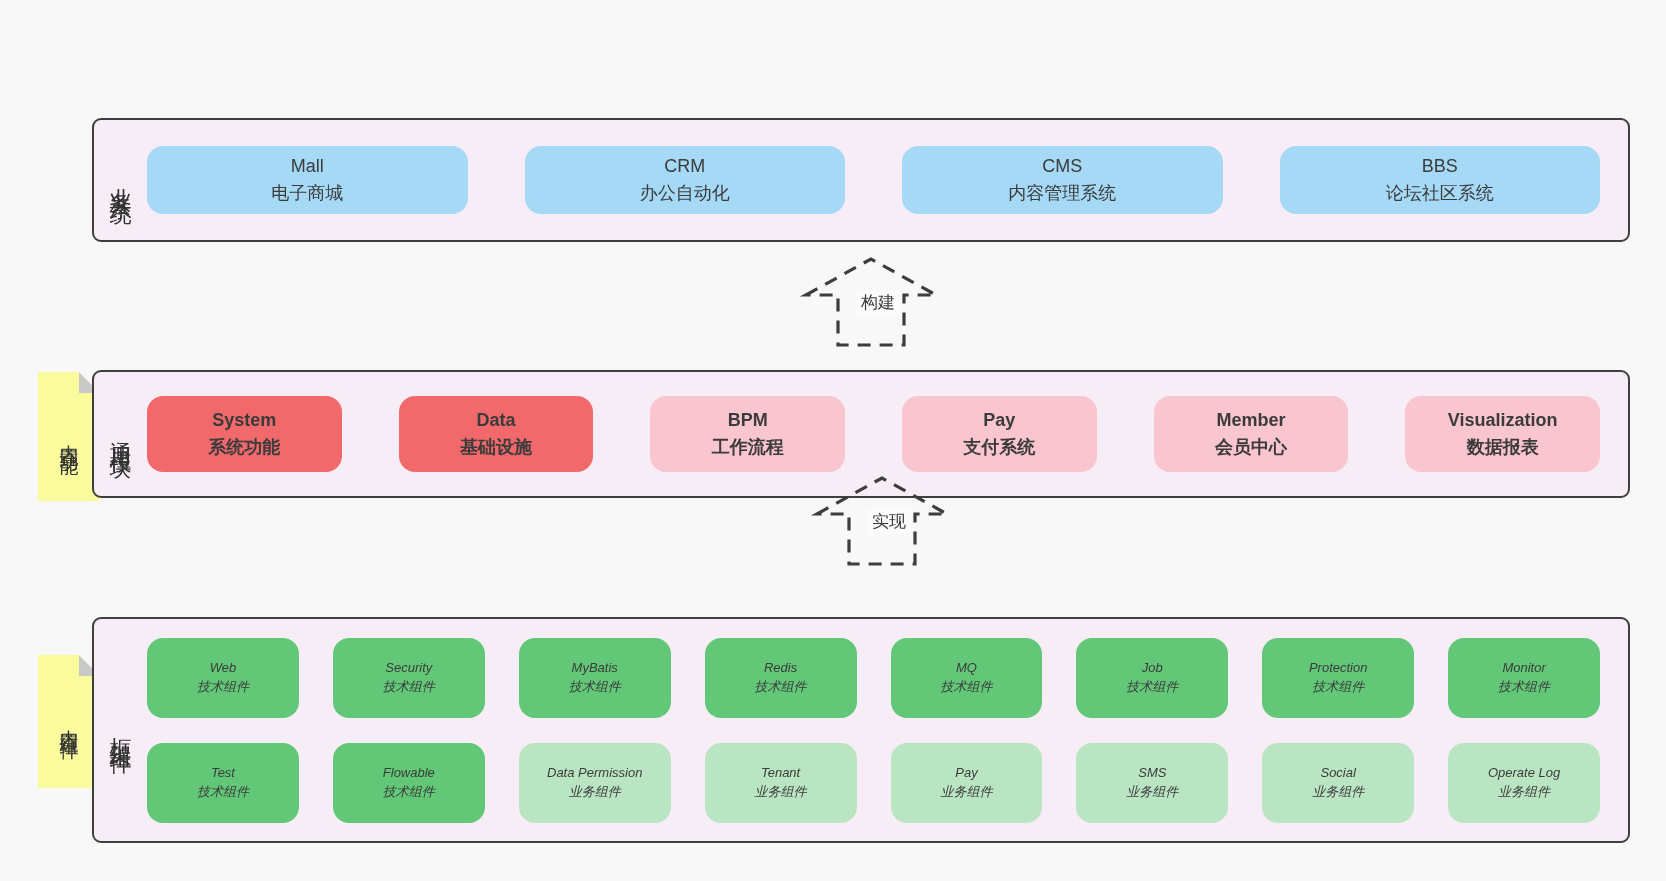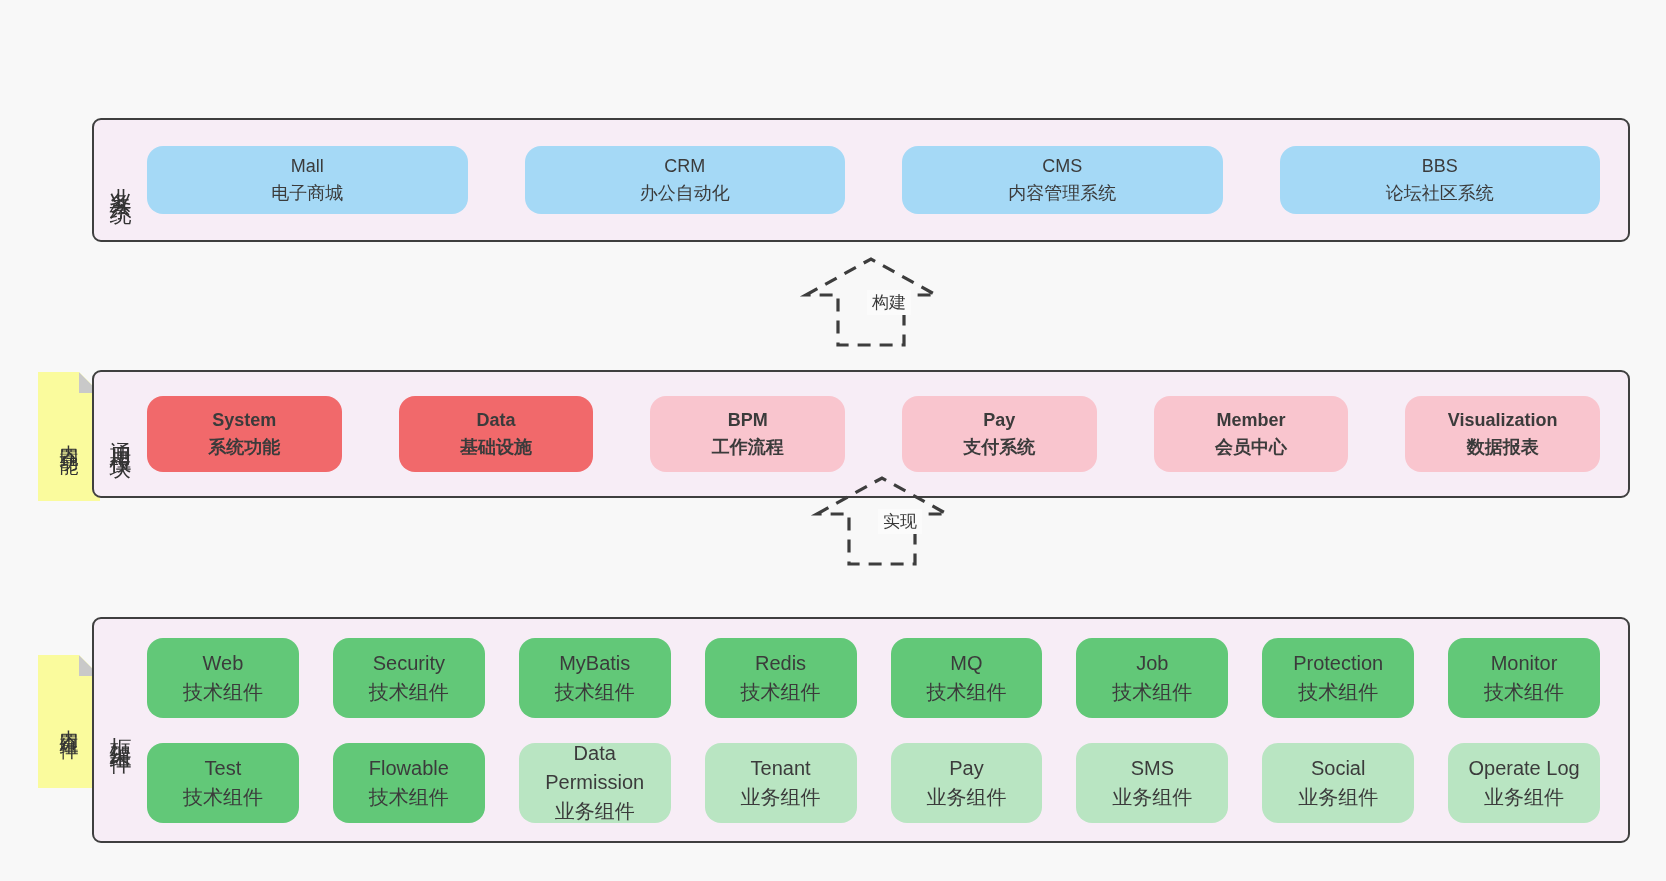--- a/index.html
+++ b/index.html
@@ -55,21 +55,21 @@
     border-radius:16px;
     display:flex;flex-direction:column;
     align-items:center;justify-content:center;
     text-align:center;
     font-size:18px;
     line-height:1.5;
     padding:0 16px;
     box-sizing:border-box;
     color:#3b3b3b;
   }
-  .band-3 .node{font-size:20px;line-height:1.45;}
+  .band-3 .node{font-size:13px;line-height:1.45;font-style:italic;}
   .blue{background:#a5d9f6;}
   .red{background:#f1696b;}
   .pink{background:#f9c5ce;}
   .green{background:#62c878;}
   .lightgreen{background:#b9e5c2;}
   
   .sticky{
     position:absolute;
     left:38px;width:62px;
     background:#fafb9d;
@@ -103,21 +103,20 @@
   .arrow svg{position:absolute;left:0;top:0;}
   .arrow .alabel{
     position:absolute;
     left:50%;top:36px;
     transform:translateX(-50%);
     background:#fbfbfb;
     padding:1px 5px;
     font-size:17px;
     color:#3a3a3a;
     white-space:nowrap;
-    margin-left:11px;
   }
 </style>
 </head>
 <body>
 
 <div class="stage">
 
   <div class="sticky sticky-mid">
     <span class="fold"></span>
     <span class="stext">内置功能</span>

